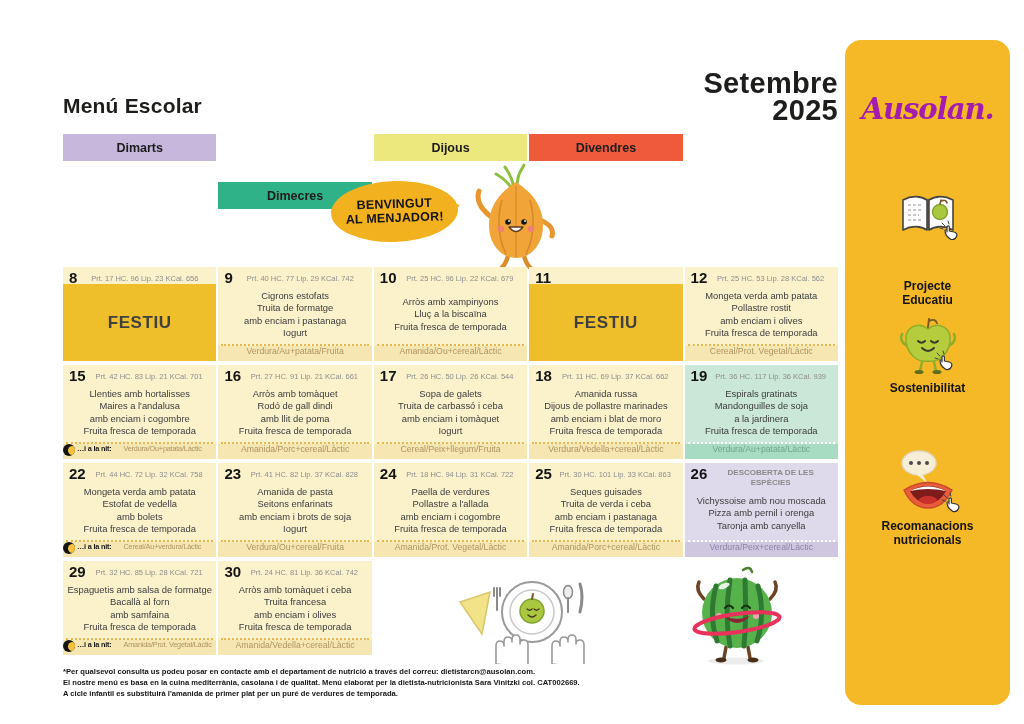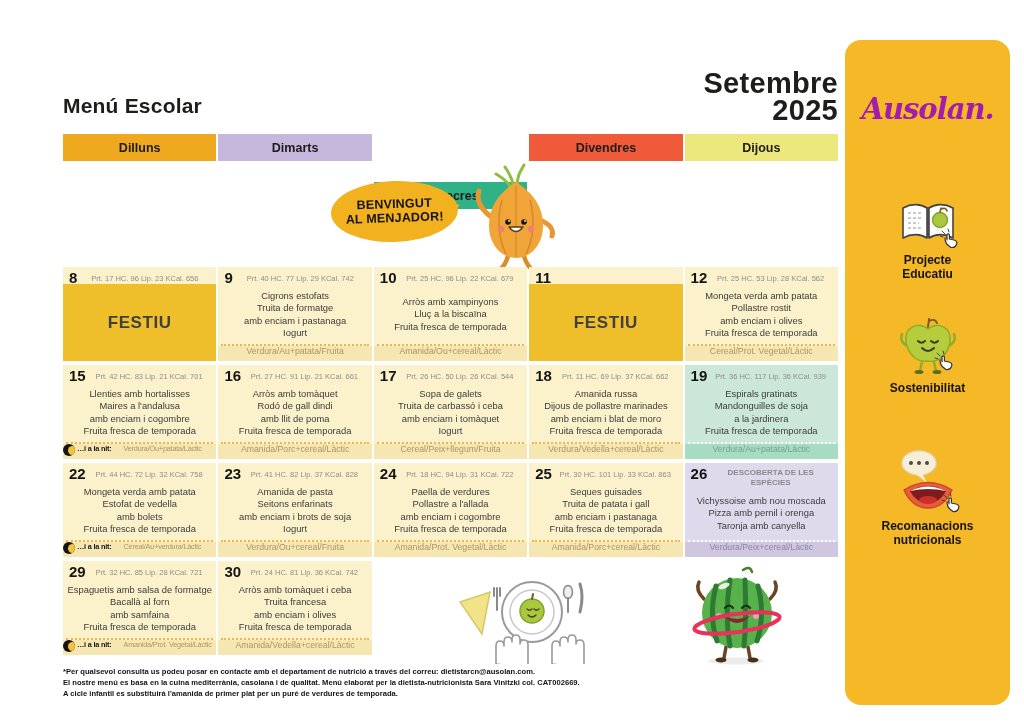--- a/index.html
+++ b/index.html
@@ -58,41 +58,40 @@
   
   .sidebar{position:absolute;left:845px;top:40px;width:165px;height:665px;background:#F5B826;
            border-radius:16px;}
   .logo{position:absolute;top:52px;left:0;width:100%;text-align:center;font-size:29px;
         font-weight:700;font-style:italic;font-family:"DejaVu Serif",serif;color:#a21caf;
         letter-spacing:-1px;}
   .sb-item{position:absolute;left:0;width:100%;display:flex;flex-direction:column;
            align-items:center;cursor:pointer;}
   .sb-label{margin-top:5px;text-align:center;font-size:12px;font-weight:700;color:#141414;
             line-height:14px;max-width:110px;}
-  .sb-item.i1{top:160px;} .sb-item.i1 .sb-label{max-width:70px;}
+  .sb-item.i1{top:152px;gap:34px;} .sb-item.i1 .sb-label{max-width:70px;}
   .sb-item.i2{top:272px;}
   .sb-item.i3{top:408px;}
 </style>
 </head>
 <body>
 
 <div class="page">
 
   <div class="title">Menú Escolar</div>
   <div class="month">
     <div>Setembre</div>
     <div>2025</div>
   </div>
 
   <div class="dayrow" id="dayrow">
-      <div class="daycell" style="background: rgb(239, 169, 30);">Dilluns</div>
       <div class="daycell" style="background: rgb(198, 183, 220);">Dimarts</div>
       <div class="daycell" style="background: rgb(47, 178, 135); margin-top: 48px;">Dimecres</div>
+      <div class="daycell" style="background: rgb(237, 232, 125);">Dijous</div>
       <div class="daycell" style="background: rgb(239, 90, 59);">Divendres</div>
-      <div class="daycell" style="background: rgb(237, 232, 125);">Dijous</div>
     </div>
 
   <div class="bubble">
     <div>BENVINGUT</div>
     <div>AL MENJADOR!</div>
   </div>
   <svg class="deco" style="left:462px;top:162px" width="110" height="112" viewBox="0 0 110 112">
     <path d="M52,26 C50,14 46,10 43,5" stroke="#8CBF3F" stroke-width="3" fill="none" stroke-linecap="round"></path>
     <path d="M55,26 C55,12 59,9 62,3" stroke="#8CBF3F" stroke-width="3" fill="none" stroke-linecap="round"></path>
     <path d="M50,27 C45,18 39,15 34,12" stroke="#8CBF3F" stroke-width="3" fill="none" stroke-linecap="round"></path>
@@ -308,21 +307,21 @@
           <span>Amanida/Prot. Vegetal/Làctic</span>
         </div>
       </div>
       <div class="cell">
         <div class="cell-head">
           <div class="daynum">25</div>
           <div class="nutri">Prt. 30 HC. 101 Lip. 33 KCal. 863</div>
         </div>
         <div class="lines">
           <div class="mline">Seques guisades</div>
-          <div class="mline">Truita de patata i gall</div>
+          <div class="mline">Truita de verda i ceba</div>
           <div class="mline">amb enciam i pastanaga</div>
           <div class="mline">Fruita fresca de temporada</div>
         </div>
         <div class="sep"></div>
         <div class="cellfoot">
           <span>Amanida/Porc+cereal/Làctic</span>
         </div>
       </div>
       <div class="cell purple">
         <div class="cell-head">

